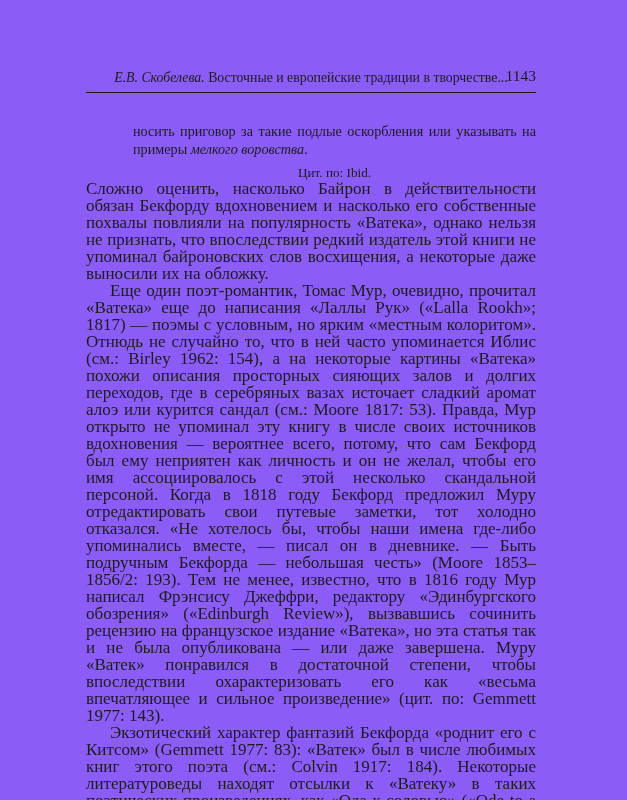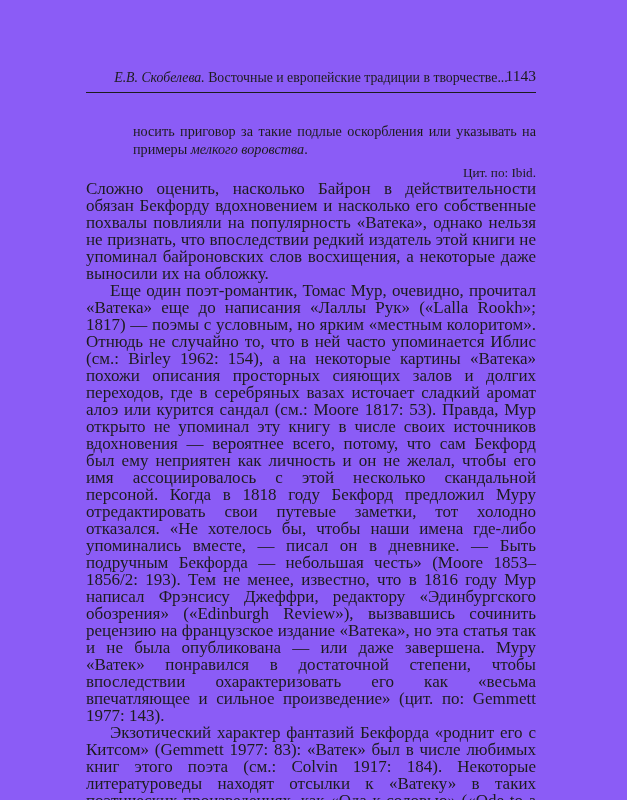--- a/index.html
+++ b/index.html
@@ -46,21 +46,21 @@
   }
   .quote-text {
     margin: 0;
     font-size: 14.2px;
     line-height: 17.5px;
     text-align: justify;
   }
   .quote-text .ital { font-style: italic; }
   .quote-cite {
     margin: 7px 0 0 0;
-    text-align: right;
+    text-align: center;
     font-size: 13.2px;
     line-height: 15px;
   }
   
   .body-text {
     position: absolute;
     top: 180px;
     left: 86px;
     width: 450px;
   }

